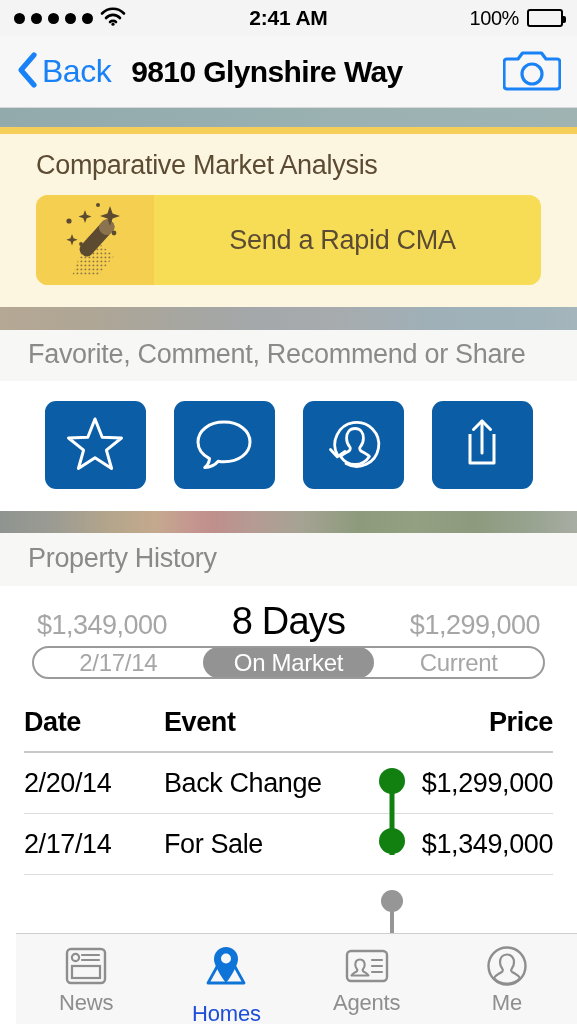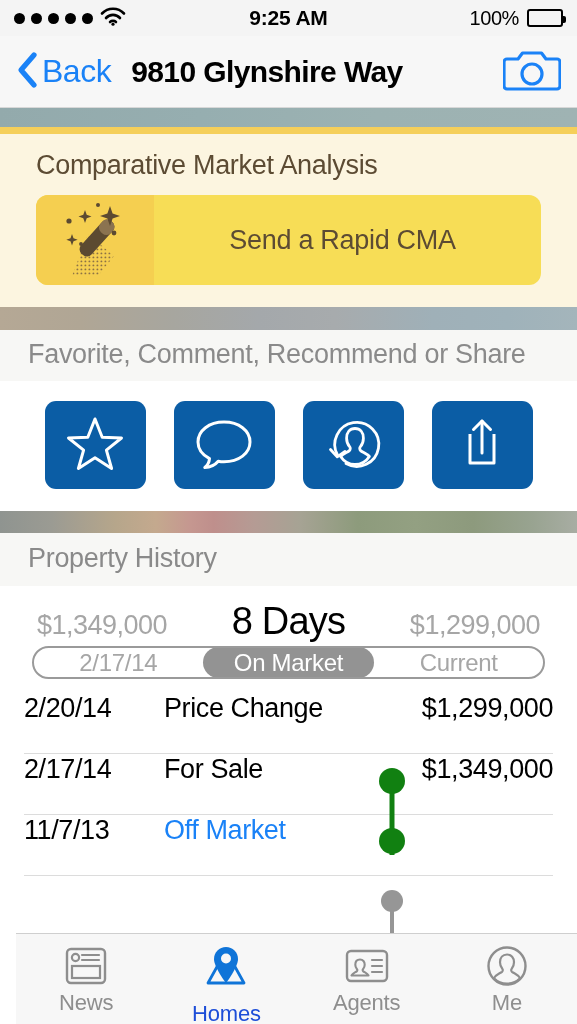--- a/index.html
+++ b/index.html
@@ -289,20 +289,21 @@
   .ph-thead .col-date,
   .ph-thead .col-event,
   .ph-thead .col-price {
     font-size: 27px;
     font-weight: bold;
     color: #000;
     letter-spacing: -0.4px;
   }
   .ph-row {
     display: flex;
+    align-items: center;
     height: 60px;
     border-bottom: 1px solid #dcdcdc;
     position: relative;
   }
   .ph-row:last-child { border-bottom: 1px solid #dcdcdc; }
   .col-date { width: 140px; flex: 0 0 auto; }
   .col-event { flex: 1; }
   .col-price { width: 175px; flex: 0 0 auto; text-align: right; }
   .ph-row .col-date,
   .ph-row .col-event,
@@ -370,21 +371,21 @@
     </div>
     <span class="wifi-icon">
       <svg width="26" height="19" viewBox="0 0 26 19">
         <path d="M2 6.5 A15 15 0 0 1 24 6.5" fill="none" stroke="#000" stroke-width="2.6" stroke-linecap="round"></path>
         <path d="M6 11 A9.5 9.5 0 0 1 20 11" fill="none" stroke="#000" stroke-width="2.6" stroke-linecap="round"></path>
         <path d="M10 15 A4.5 4.5 0 0 1 16 15" fill="none" stroke="#000" stroke-width="2.6" stroke-linecap="round"></path>
         <circle cx="13" cy="17.2" r="1.6" fill="#000"></circle>
       </svg>
     </span>
   </div>
-  <div class="status-time">9:25 AM</div>
+  <div class="status-time">2:41 AM</div>
   <div class="status-right">
     <span class="battery-pct">100%</span>
     <span class="battery">
       <span class="battery-fill"></span>
       <span class="battery-cap"></span>
     </span>
   </div>
 </div>
 
 <div class="nav-bar">
@@ -507,38 +508,38 @@
     <span class="ph-price-side">$1,299,000</span>
   </div>
   <div class="ph-pill">
     <span class="pill-seg pill-left">2/17/14</span>
     <span class="pill-seg pill-mid">On Market</span>
     <span class="pill-seg pill-right">Current</span>
   </div>
 </div>
 
 <div class="ph-table">
+  <div class="ph-thead">
+    <span class="col-date">Date</span>
+    <span class="col-event">Event</span>
+    <span class="col-price">Price</span>
+  </div>
 
   <div class="ph-row">
     <span class="col-date">2/20/14</span>
-    <span class="col-event">Price Change</span>
+    <span class="col-event">Back Change</span>
     <span class="col-price">$1,299,000</span>
   </div>
 
   <div class="ph-row">
     <span class="col-date">2/17/14</span>
     <span class="col-event">For Sale</span>
     <span class="col-price">$1,349,000</span>
   </div>
 
-  <div class="ph-row">
-    <span class="col-date">11/7/13</span>
-    <span class="col-event link">Off Market</span>
-    <span class="col-price"></span>
-  </div>
 
   <div class="timeline">
     <svg width="40" height="182" viewBox="0 0 40 182">
       <line x1="20" y1="30" x2="20" y2="90" stroke="#118011" stroke-width="5"></line>
       <line x1="20" y1="90" x2="20" y2="104" stroke="#118011" stroke-width="5"></line>
       <circle cx="20" cy="30" r="13" fill="#118011"></circle>
       <circle cx="20" cy="90" r="13" fill="#118011"></circle>
       <circle cx="20" cy="150" r="11" fill="#969696"></circle>
       <line x1="20" y1="150" x2="20" y2="182" stroke="#969696" stroke-width="4"></line>
     </svg>

